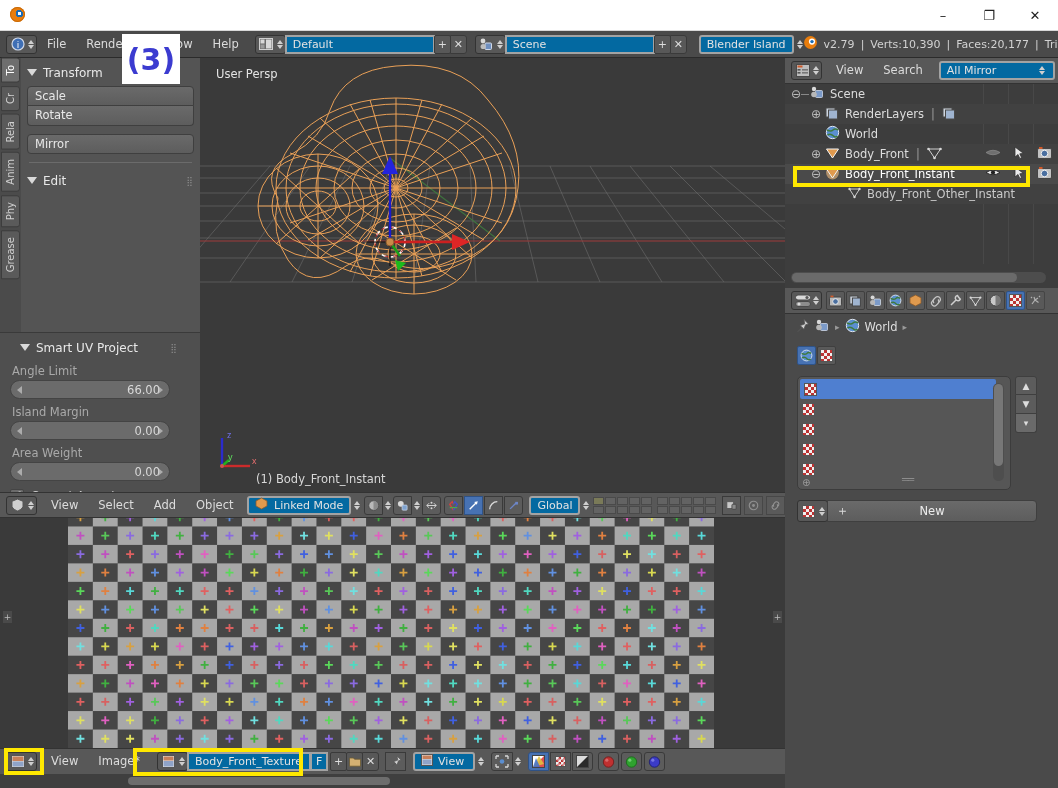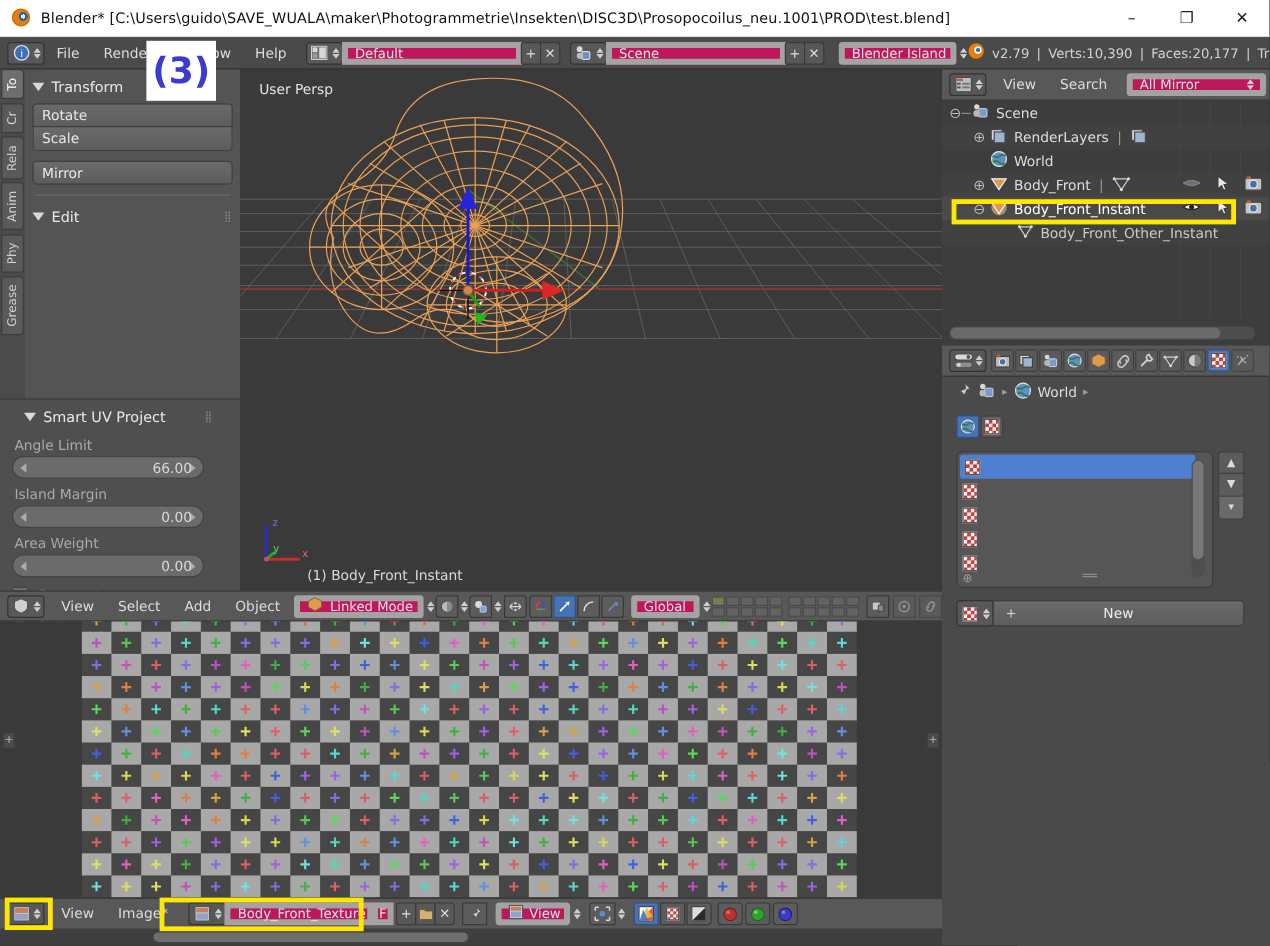--- a/index.html
+++ b/index.html
@@ -40,21 +40,21 @@
   .ed-ico { width:17px;height:15px; display:flex;align-items:center;justify-content:center; }
   .spin { display:flex; flex-direction:column; justify-content:center; gap:1px; margin-left:2px; }
   .spin i { display:block; width:0;height:0;border-left:3px solid transparent;border-right:3px solid transparent; }
   .spin .up { border-bottom:4px solid #cfcfcf; }
   .spin .dn { border-top:4px solid #cfcfcf; }
   .menu { display:flex; align-items:center; height:27px; }
   .menu-item { padding:0 10px; line-height:27px; font-size:11.5px; color:#dcdcdc; cursor:default; }
 
   .field {
     display:flex; align-items:center; height:19px;
-    background:#be185d; border:5px solid #a3a3a3; border-radius:3px;
+    background:#0369a1; border:2px solid #a3a3a3; border-radius:3px;
     color:#e2e2e2; font-size:11px; padding:0 6px; white-space:nowrap;
   }
   .field.wide { width:150px; }
   .icobtn {
     width:17px;height:19px; background:#585858; border:1px solid #3a3a3a;
     border-radius:2px; display:flex;align-items:center;justify-content:center;
     font-size:11px; color:#ddd;
   }
   .grpL { border-radius:3px 0 0 3px; }
   .grpR { border-radius:0 3px 3px 0; }
@@ -194,21 +194,20 @@
 </style>
 </head>
 <body>
 
 <div class="app">
 
   <div class="titlebar">
     <div class="tb-icon">
         <div class="blender-logo"></div>
       </div>
-    <div class="tb-title">Blender* [C:\Users\guido\SAVE_WUALA\maker\Photogrammetrie\Insekten\DISC3D\Prosopocoilus_neu.1001\PROD\test.blend]</div>
     <div class="tb-btns">
       <div class="tb-btn">–</div>
       <div class="tb-btn">❐</div>
       <div class="tb-btn close">✕</div>
     </div>
   </div>
 
   <div class="topbar">
     <div class="ed-sel">
       <div class="ed-ico">
@@ -305,22 +304,22 @@
       <div class="vtab"><span>Grease</span></div>
     </div>
 
     <div class="ts-body">
 
       <div class="panel-head">
         <span class="tri"></span>
         <span>Transform</span>
       </div>
       <div class="btnstack">
+        <div class="tbtn">Scale</div>
         <div class="tbtn">Rotate</div>
-        <div class="tbtn">Scale</div>
       </div>
       <div class="btnstack">
         <div class="tbtn">Mirror</div>
       </div>
       <div class="ts-sep"></div>
 
       <div class="panel-head">
         <span class="tri"></span>
         <span>Edit</span>
         <span class="grip">⣿</span>

